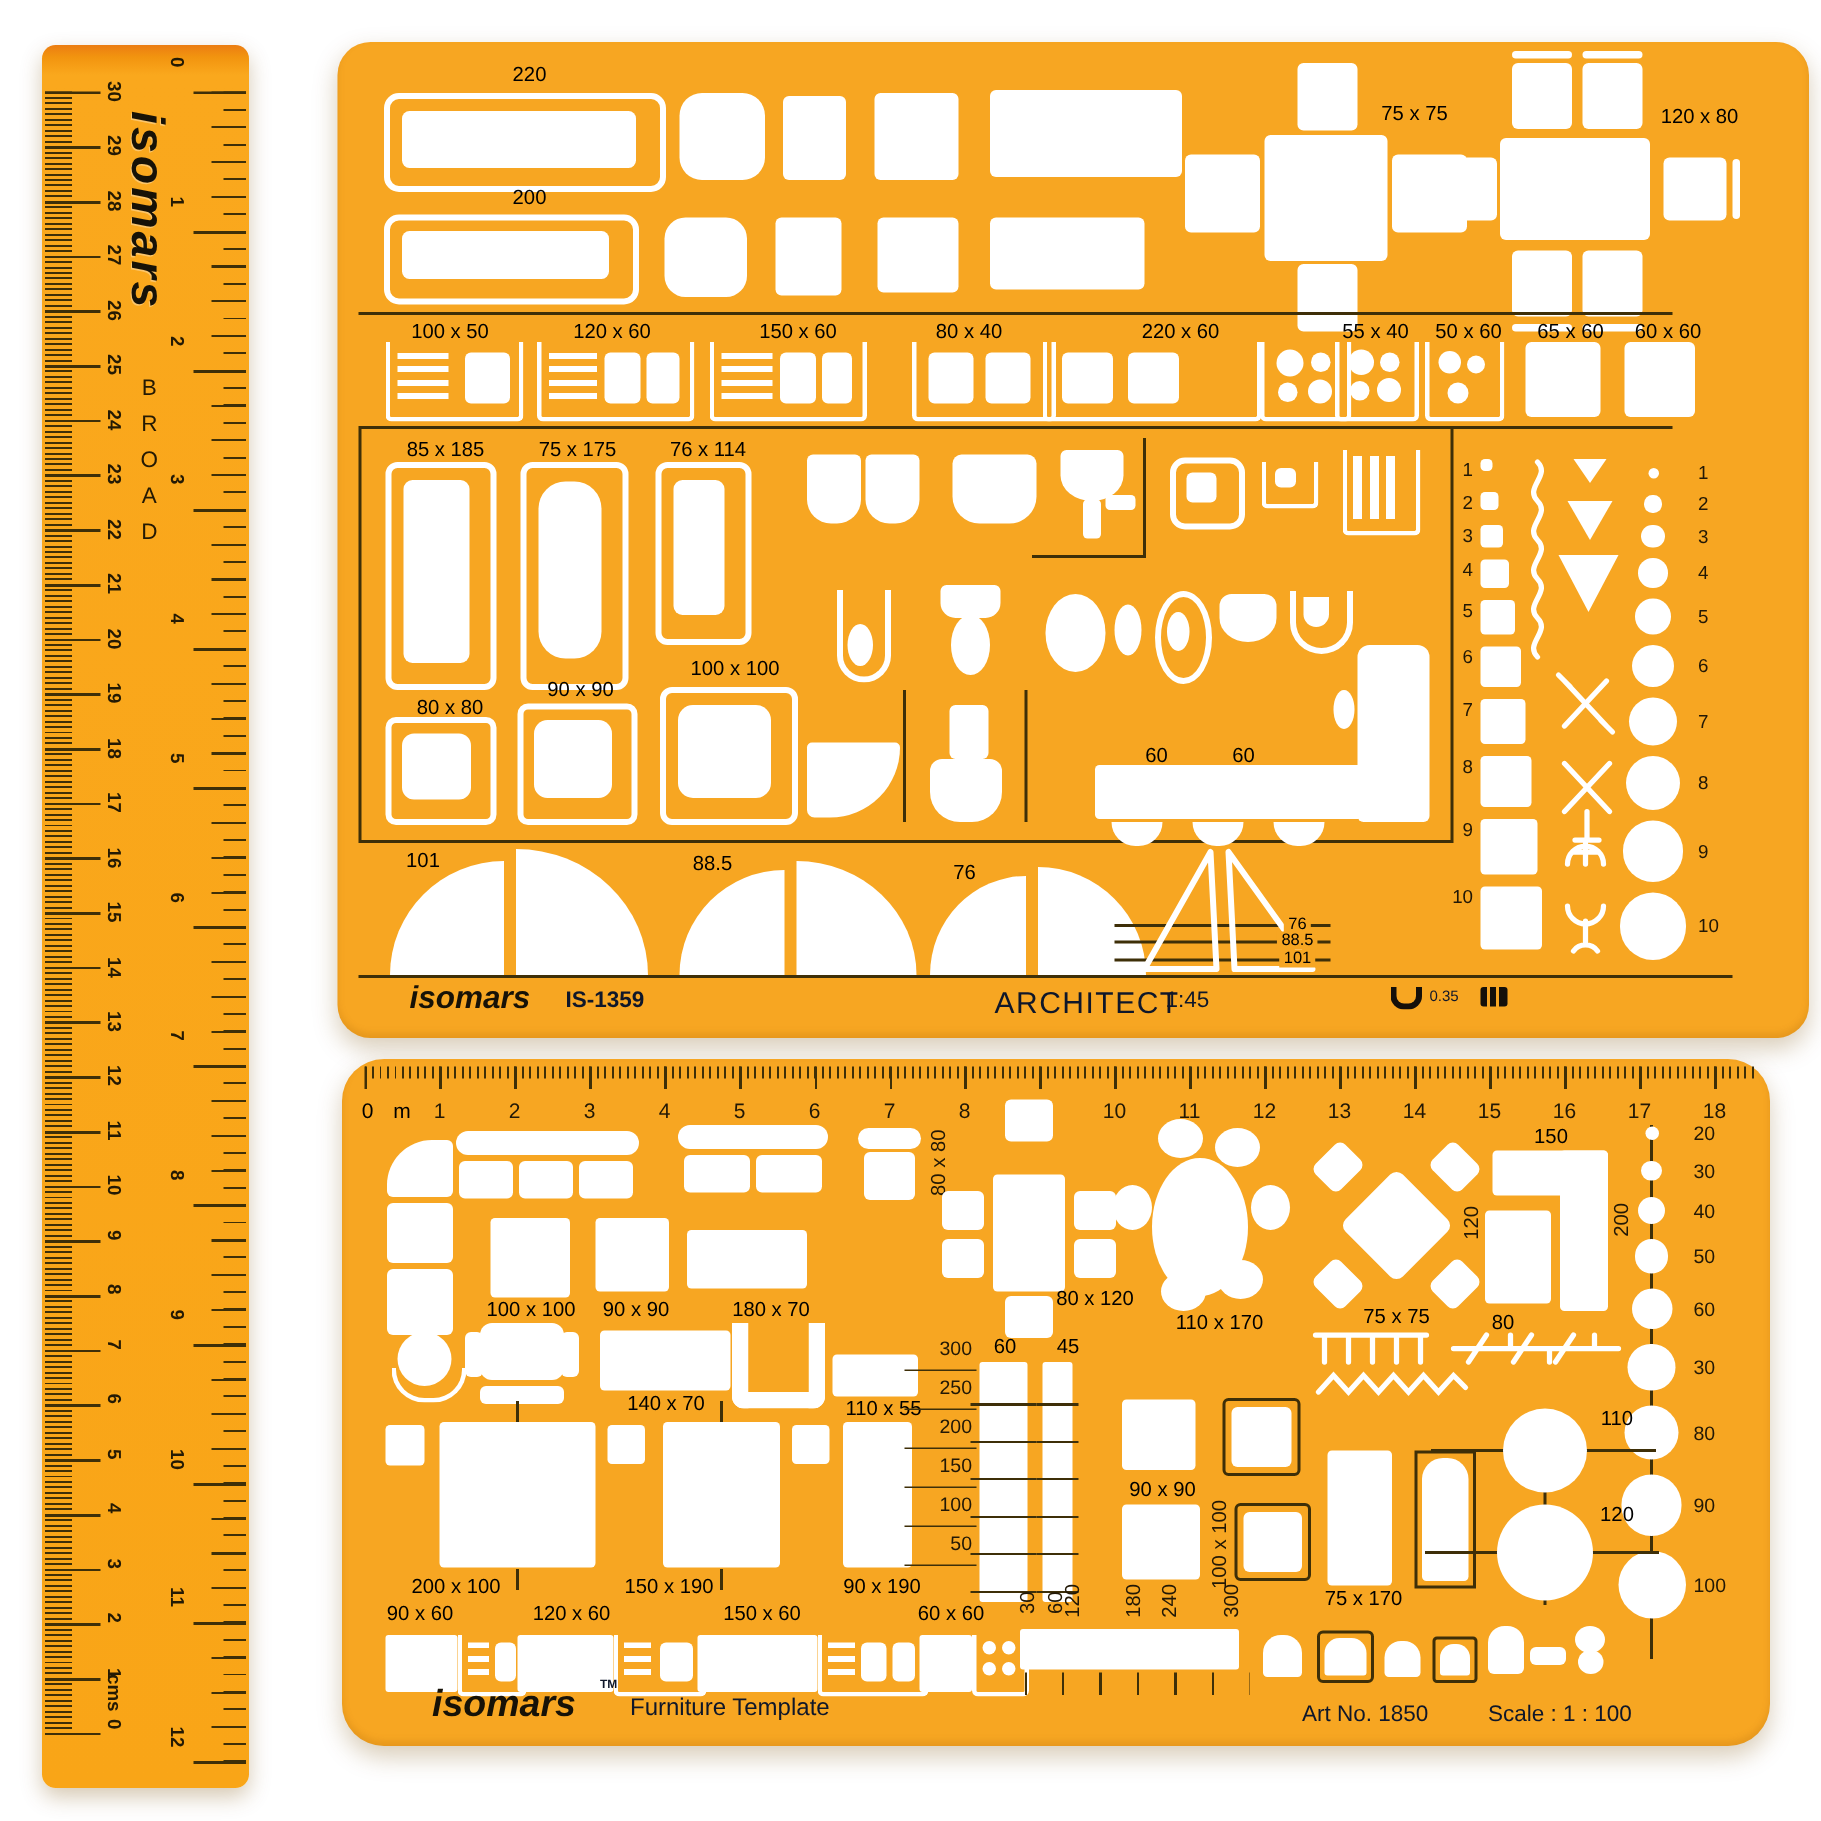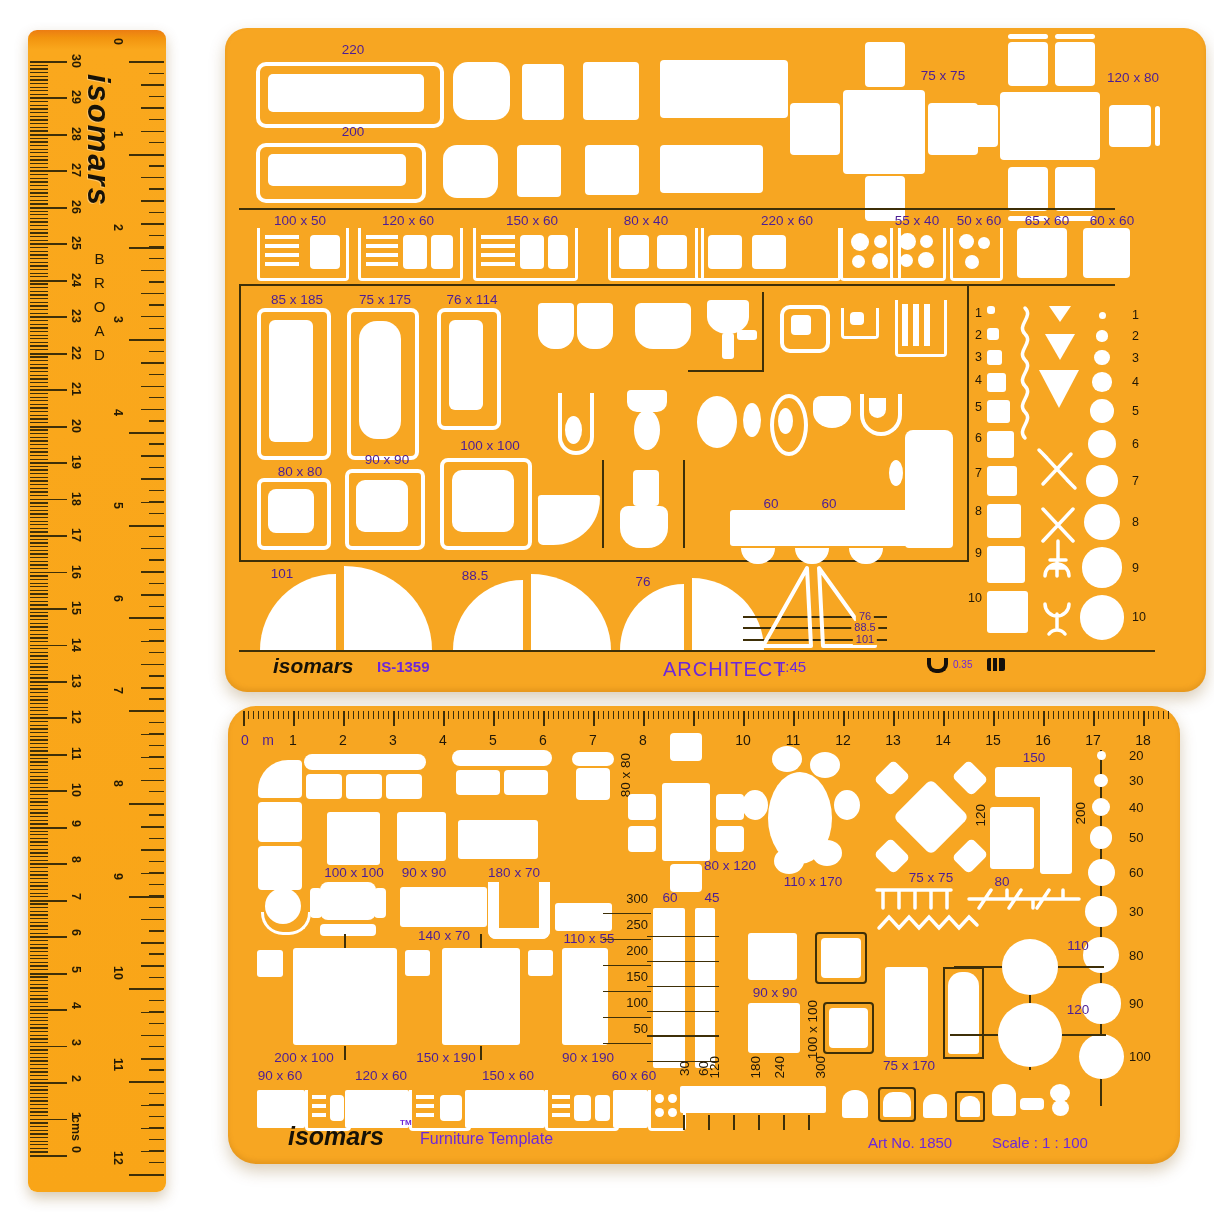--- a/index.html
+++ b/index.html
@@ -5,22 +5,22 @@
   html,body{margin:0;padding:0;background:#fff}
   .stage{position:relative;width:1214px;height:1214px;background:#fff;
          font-family:"Liberation Sans",sans-serif;overflow:hidden}
   
   .s  {position:absolute;background:#fff;border-radius:5px}
   .o  {position:absolute;border:4px solid #fff;background:transparent;border-radius:8px}
   .ob {position:absolute;border:3.5px solid #fff;border-top:none;border-radius:0 0 4px 4px}
   .d  {position:absolute;border:2px solid #3e2f08;background:transparent}
   .ln {position:absolute;background:#3e2f08}
   .circ{border-radius:50% !important}
-  .lb {position:absolute;font-size:13.5px;color:#4c1d95;white-space:nowrap;transform:translateX(-50%)}
-  .lf {position:absolute;font-size:13.5px;color:#6d28d9;white-space:nowrap}
+  .lb {position:absolute;font-size:13.5px;color:#000000;white-space:nowrap;transform:translateX(-50%)}
+  .lf {position:absolute;font-size:13.5px;color:#0f172a;white-space:nowrap}
   .vb {position:absolute;font-size:13.5px;color:#221806;white-space:nowrap;
        writing-mode:vertical-rl;transform:rotate(180deg)}
   .str{position:absolute;background:repeating-linear-gradient(to bottom,#fff 0 4px,transparent 4px 9px)}
   .ds {position:absolute;background:#fff;border-radius:4px}
   svg{position:absolute;overflow:visible}
 
   
   .tpl{position:absolute;background:#F7A622;
        box-shadow:0 7px 16px rgba(120,75,0,.28), inset 0 -3px 5px rgba(150,85,0,.18)}
   #arch{left:225px;top:28px;width:981px;height:664px;border-radius:22px}

